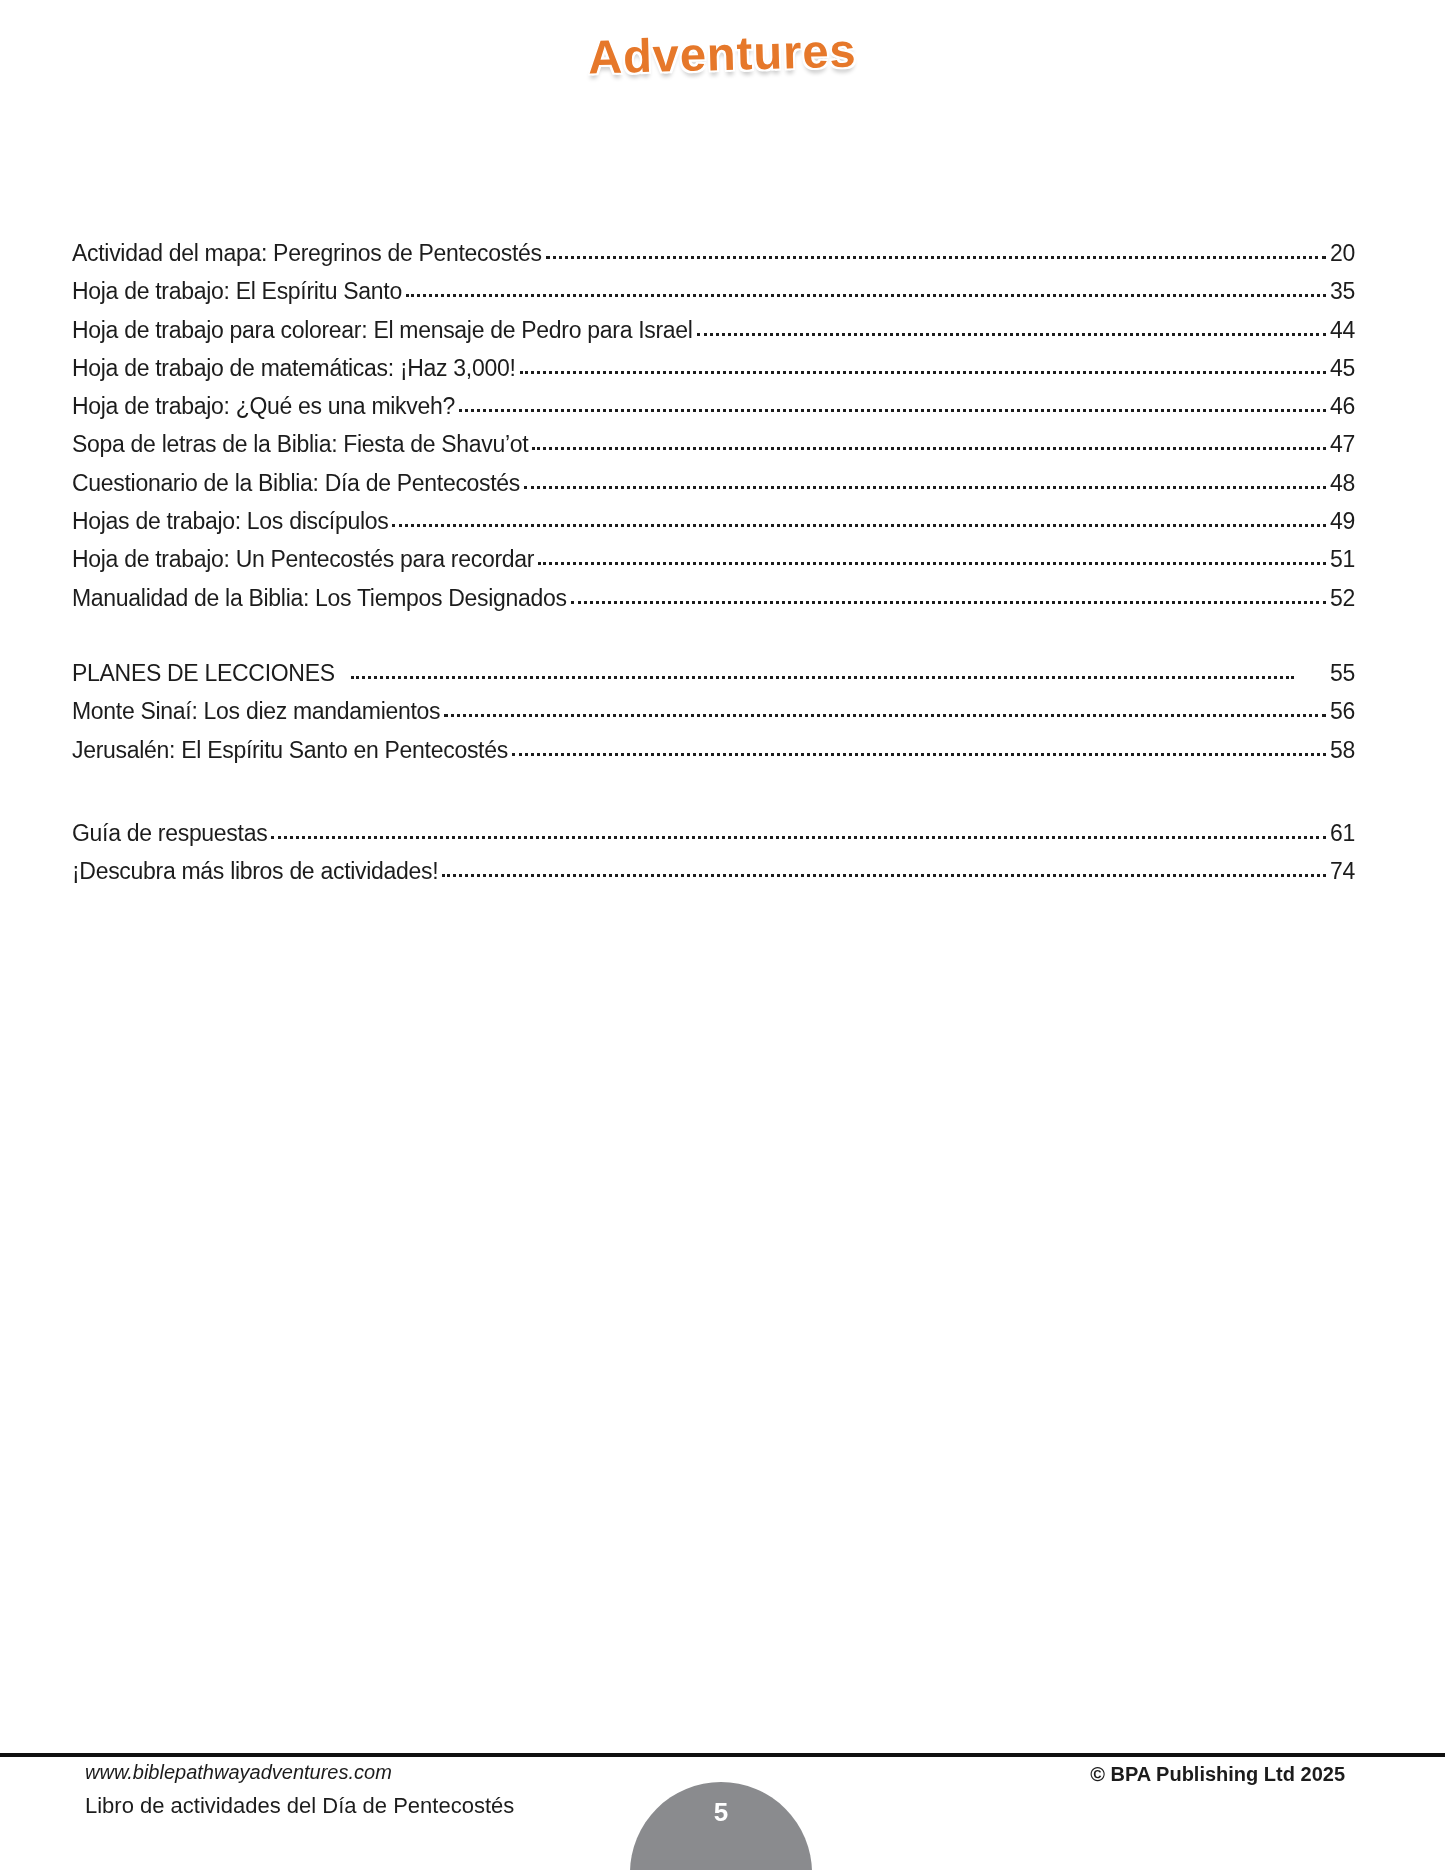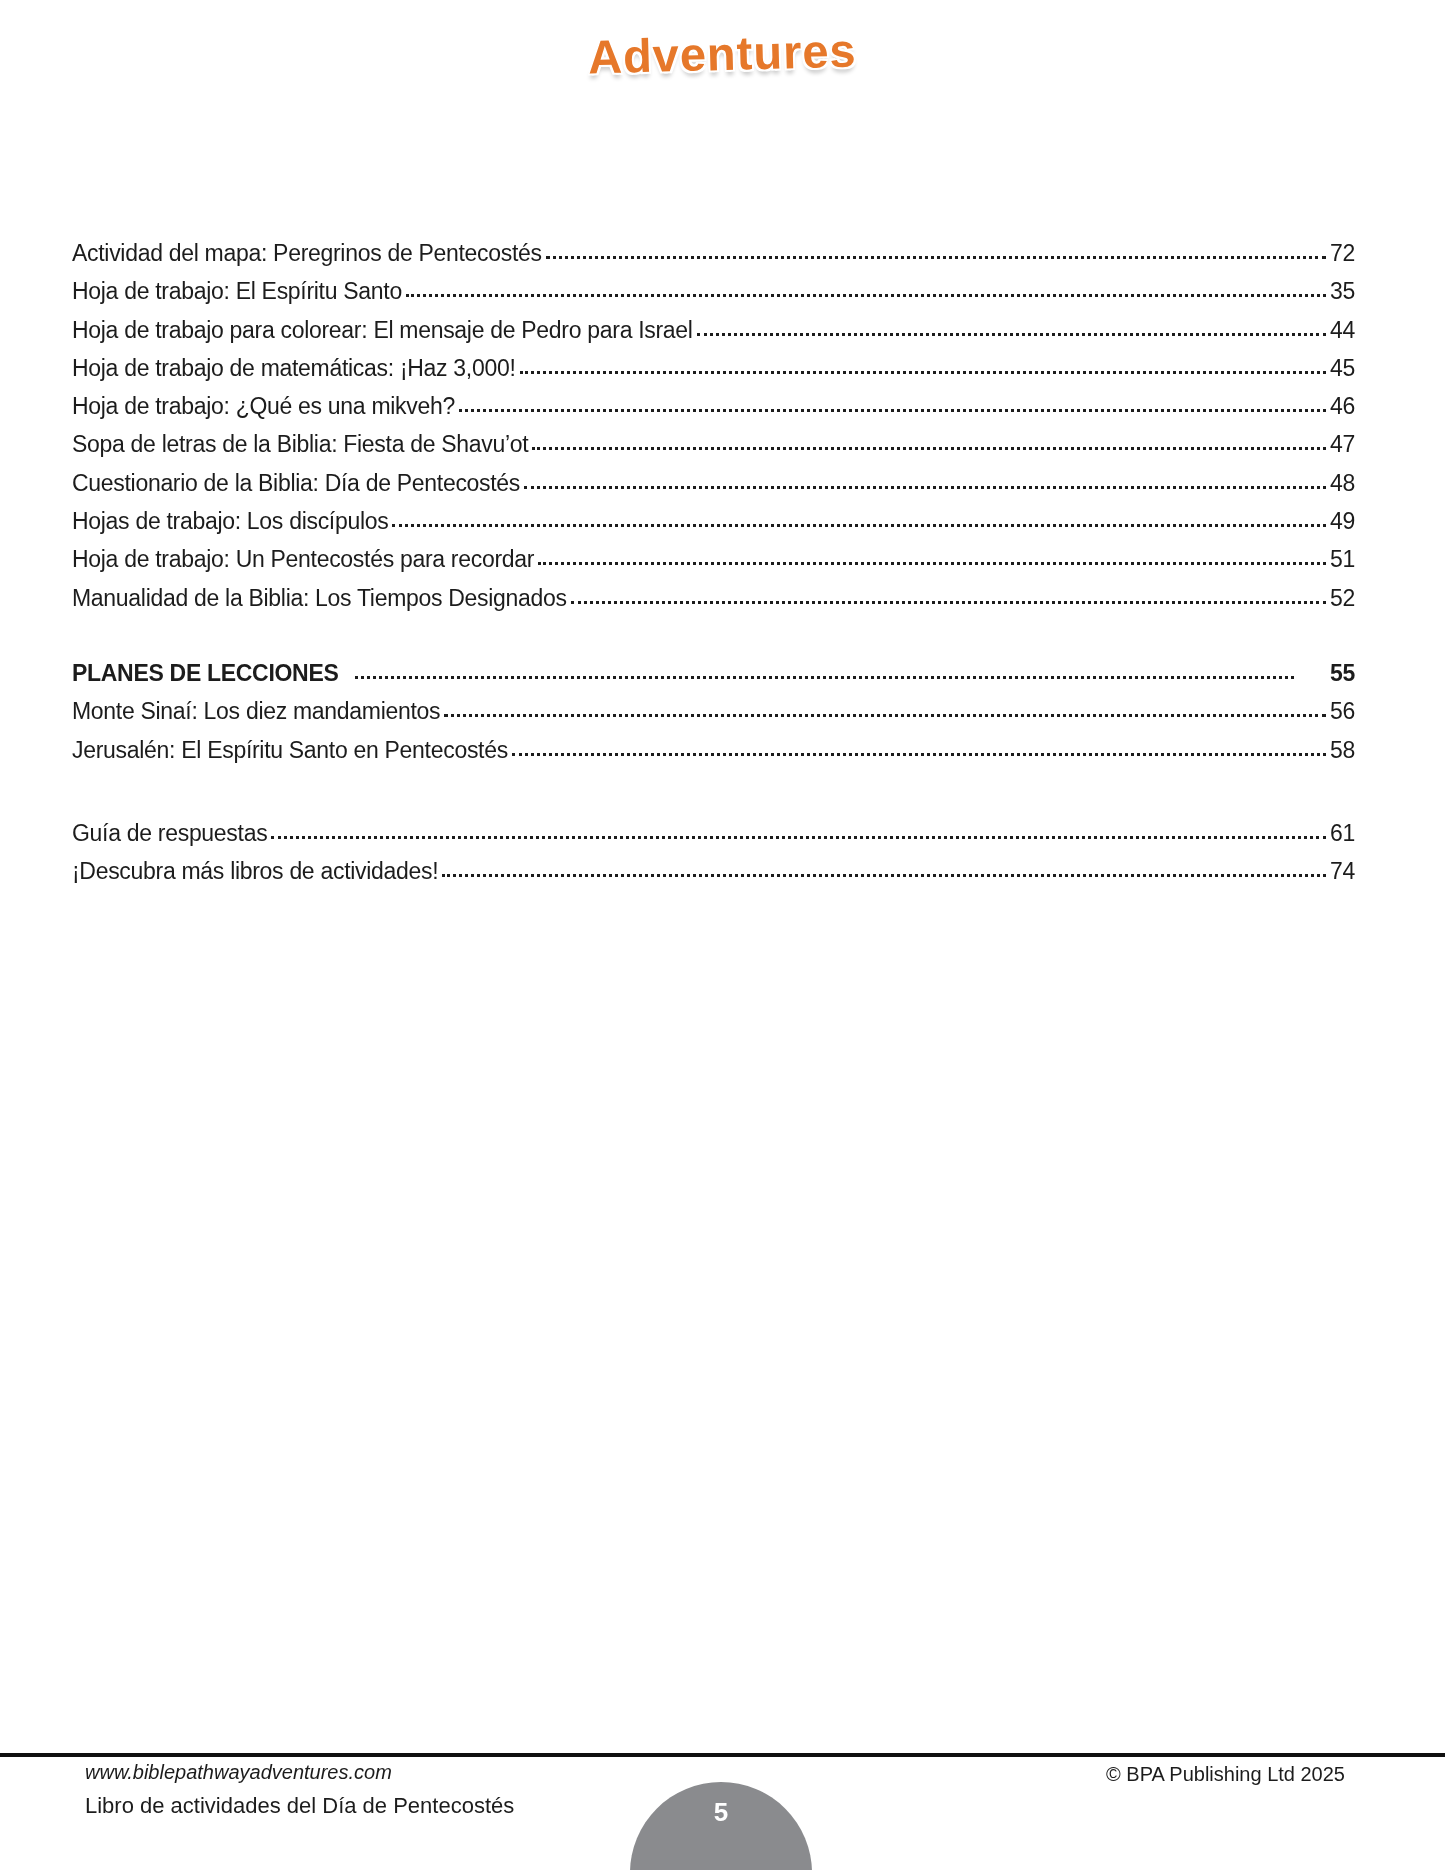--- a/index.html
+++ b/index.html
@@ -60,21 +60,21 @@
     font-size: 23px;
     letter-spacing: -0.3px;
   }
   .toc-row {
     display: flex;
     align-items: baseline;
     height: 38.3px;
     line-height: 38.3px;
     white-space: nowrap;
   }
-  .toc-row.bold { font-weight: bold; gap: 12px; }
+  .toc-row.bold { font-weight: normal; gap: 12px; }
   .toc-label { flex: 0 0 auto; text-align: center; }
   .toc-dots {
     flex: 1 1 auto;
     min-width: 20px;
     border-bottom: 3px dotted var(--ink, #1c1c1c);
     margin: 0 4px;
     transform: translateY(-2px);
   }
   .toc-page { flex: 0 0 auto; }
   .toc-row.bold .toc-page { margin-left: 20px; text-align: right; }
@@ -105,20 +105,21 @@
   }
   .footer-booktitle {
     font-size: 22px;
   }
   .footer-copyright {
     position: absolute;
     top: 1764px;
     right: 100px;
     font-size: 20px;
     line-height: 1;
+    font-weight: bold;
   }
   .page-circle {
     position: absolute;
     top: 1782px;
     left: 630px;
     width: 182px;
     height: 182px;
     border-radius: 50%;
     background: var(--circle-gray, #8a8b8e);
   }
@@ -140,21 +141,21 @@
   <div>
     <span class="logo-line2">Adventures</span>
   </div>
 </div>
 
 <div class="toc">
     <div class="toc-section sec-worksheets">
       <div class="toc-row">
         <span class="toc-label">Actividad del mapa: Peregrinos de Pentecostés</span>
         <span class="toc-dots"></span>
-        <span class="toc-page">72</span>
+        <span class="toc-page">20</span>
       </div>
       <div class="toc-row">
         <span class="toc-label">Hoja de trabajo: El Espíritu Santo</span>
         <span class="toc-dots"></span>
         <span class="toc-page">35</span>
       </div>
       <div class="toc-row">
         <span class="toc-label">Hoja de trabajo para colorear: El mensaje de Pedro para Israel</span>
         <span class="toc-dots"></span>
         <span class="toc-page">44</span>

